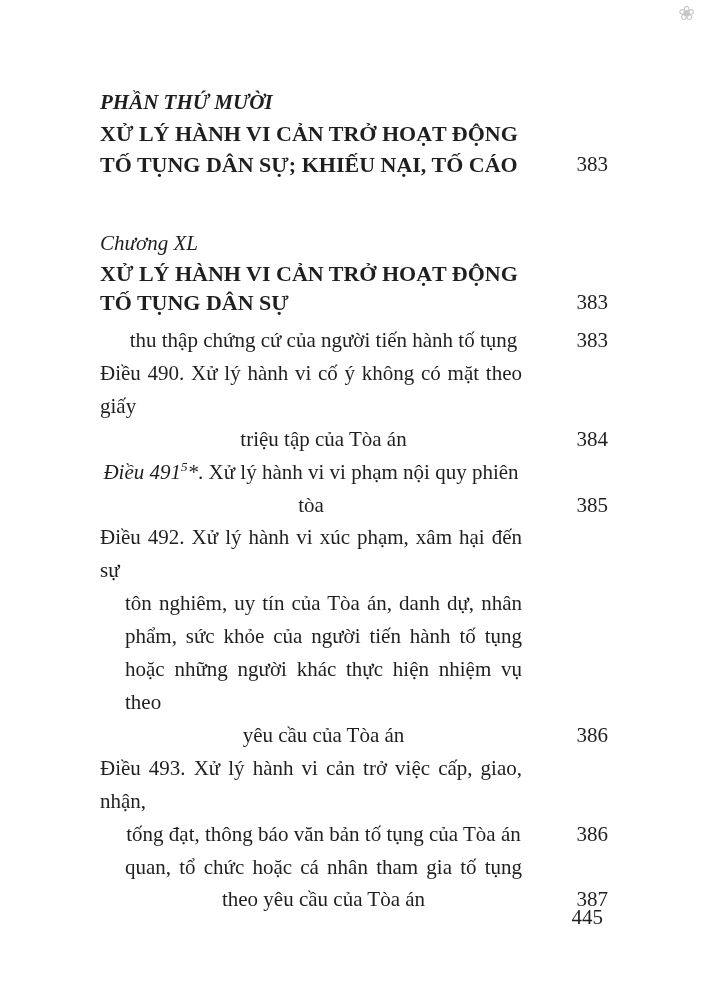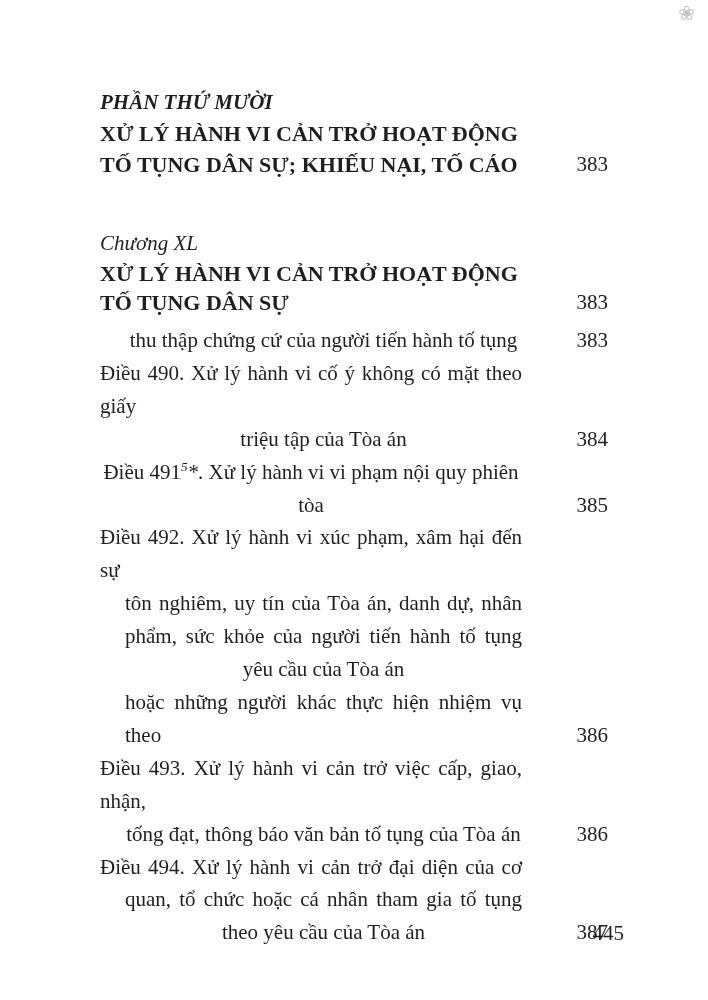--- a/index.html
+++ b/index.html
@@ -31,22 +31,22 @@
     position:absolute; left:100px; top:324px; width:508px;
     font-size:21px; line-height:32.9px;
   }
   .entry { position:relative; }
   .line { padding-right:86px;text-align:center; }
   .line.cont { padding-left:25px; }
   .line.justify { text-align:justify; text-align-last:justify; }
   .entry .pagenum { position:absolute; right:0; bottom:0; }
   sup { font-size:13px; line-height:0; }
   .footer-pagenum {
-    position:absolute; top:901px; left:116px; width:508px;
-    text-align:right; font-size:21px; line-height:33px;margin-top:16px;
+    position:absolute; top:901px; left:95px; width:508px;
+    text-align:right; font-size:21px; line-height:33px;
   }
 </style>
 </head>
 <body>
 
 <div class="page">
 
   <div class="ornament">❀</div>
 
   <div class="heading-block part-header">
@@ -71,38 +71,37 @@
       <div class="entry">
         <div class="line cont">thu thập chứng cứ của người tiến hành tố tụng</div>
         <span class="pagenum">383</span>
       </div>
       <div class="entry">
         <div class="line justify">Điều 490. Xử lý hành vi cố ý không có mặt theo giấy</div>
         <div class="line cont">triệu tập của Tòa án</div>
         <span class="pagenum">384</span>
       </div>
       <div class="entry">
-        <div class="line"><span style=" margin-top: 42px;">Điều 491</span><sup style="font-style: italic;">5</sup><span style="font-style: italic;">*</span><span>. Xử lý hành vi vi phạm nội quy phiên tòa</span></div>
+        <div class="line"><span style="font-style: italic; margin-top: 42px;">Điều 491</span><sup style="font-style: italic;">5</sup><span style="font-style: italic;">*</span><span>. Xử lý hành vi vi phạm nội quy phiên tòa</span></div>
         <span class="pagenum">385</span>
       </div>
       <div class="entry">
         <div class="line justify">Điều 492. Xử lý hành vi xúc phạm, xâm hại đến sự</div>
         <div class="line cont justify">tôn nghiêm, uy tín của Tòa án, danh dự, nhân</div>
         <div class="line cont justify">phẩm, sức khỏe của người tiến hành tố tụng</div>
+        <div class="line cont justify">hoặc những người khác thực hiện nhiệm vụ theo</div>
         <div class="line cont">yêu cầu của Tòa án</div>
-        <div class="line cont justify">hoặc những người khác thực hiện nhiệm vụ theo</div>
         <span class="pagenum">386</span>
       </div>
       <div class="entry">
         <div class="line justify">Điều 493. Xử lý hành vi cản trở việc cấp, giao, nhận,</div>
         <div class="line cont">tống đạt, thông báo văn bản tố tụng của Tòa án</div>
         <span class="pagenum">386</span>
       </div>
       <div class="entry">
-        <div class="line justify">Điều 494. Xử lý hành vi cản trở đại diện của cơ</div>
         <div class="line cont justify">quan, tổ chức hoặc cá nhân tham gia tố tụng</div>
         <div class="line cont">theo yêu cầu của Tòa án</div>
         <span class="pagenum">387</span>
       </div>
     </div>
 
   <div class="footer-pagenum">445</div>
 
 </div>
 

